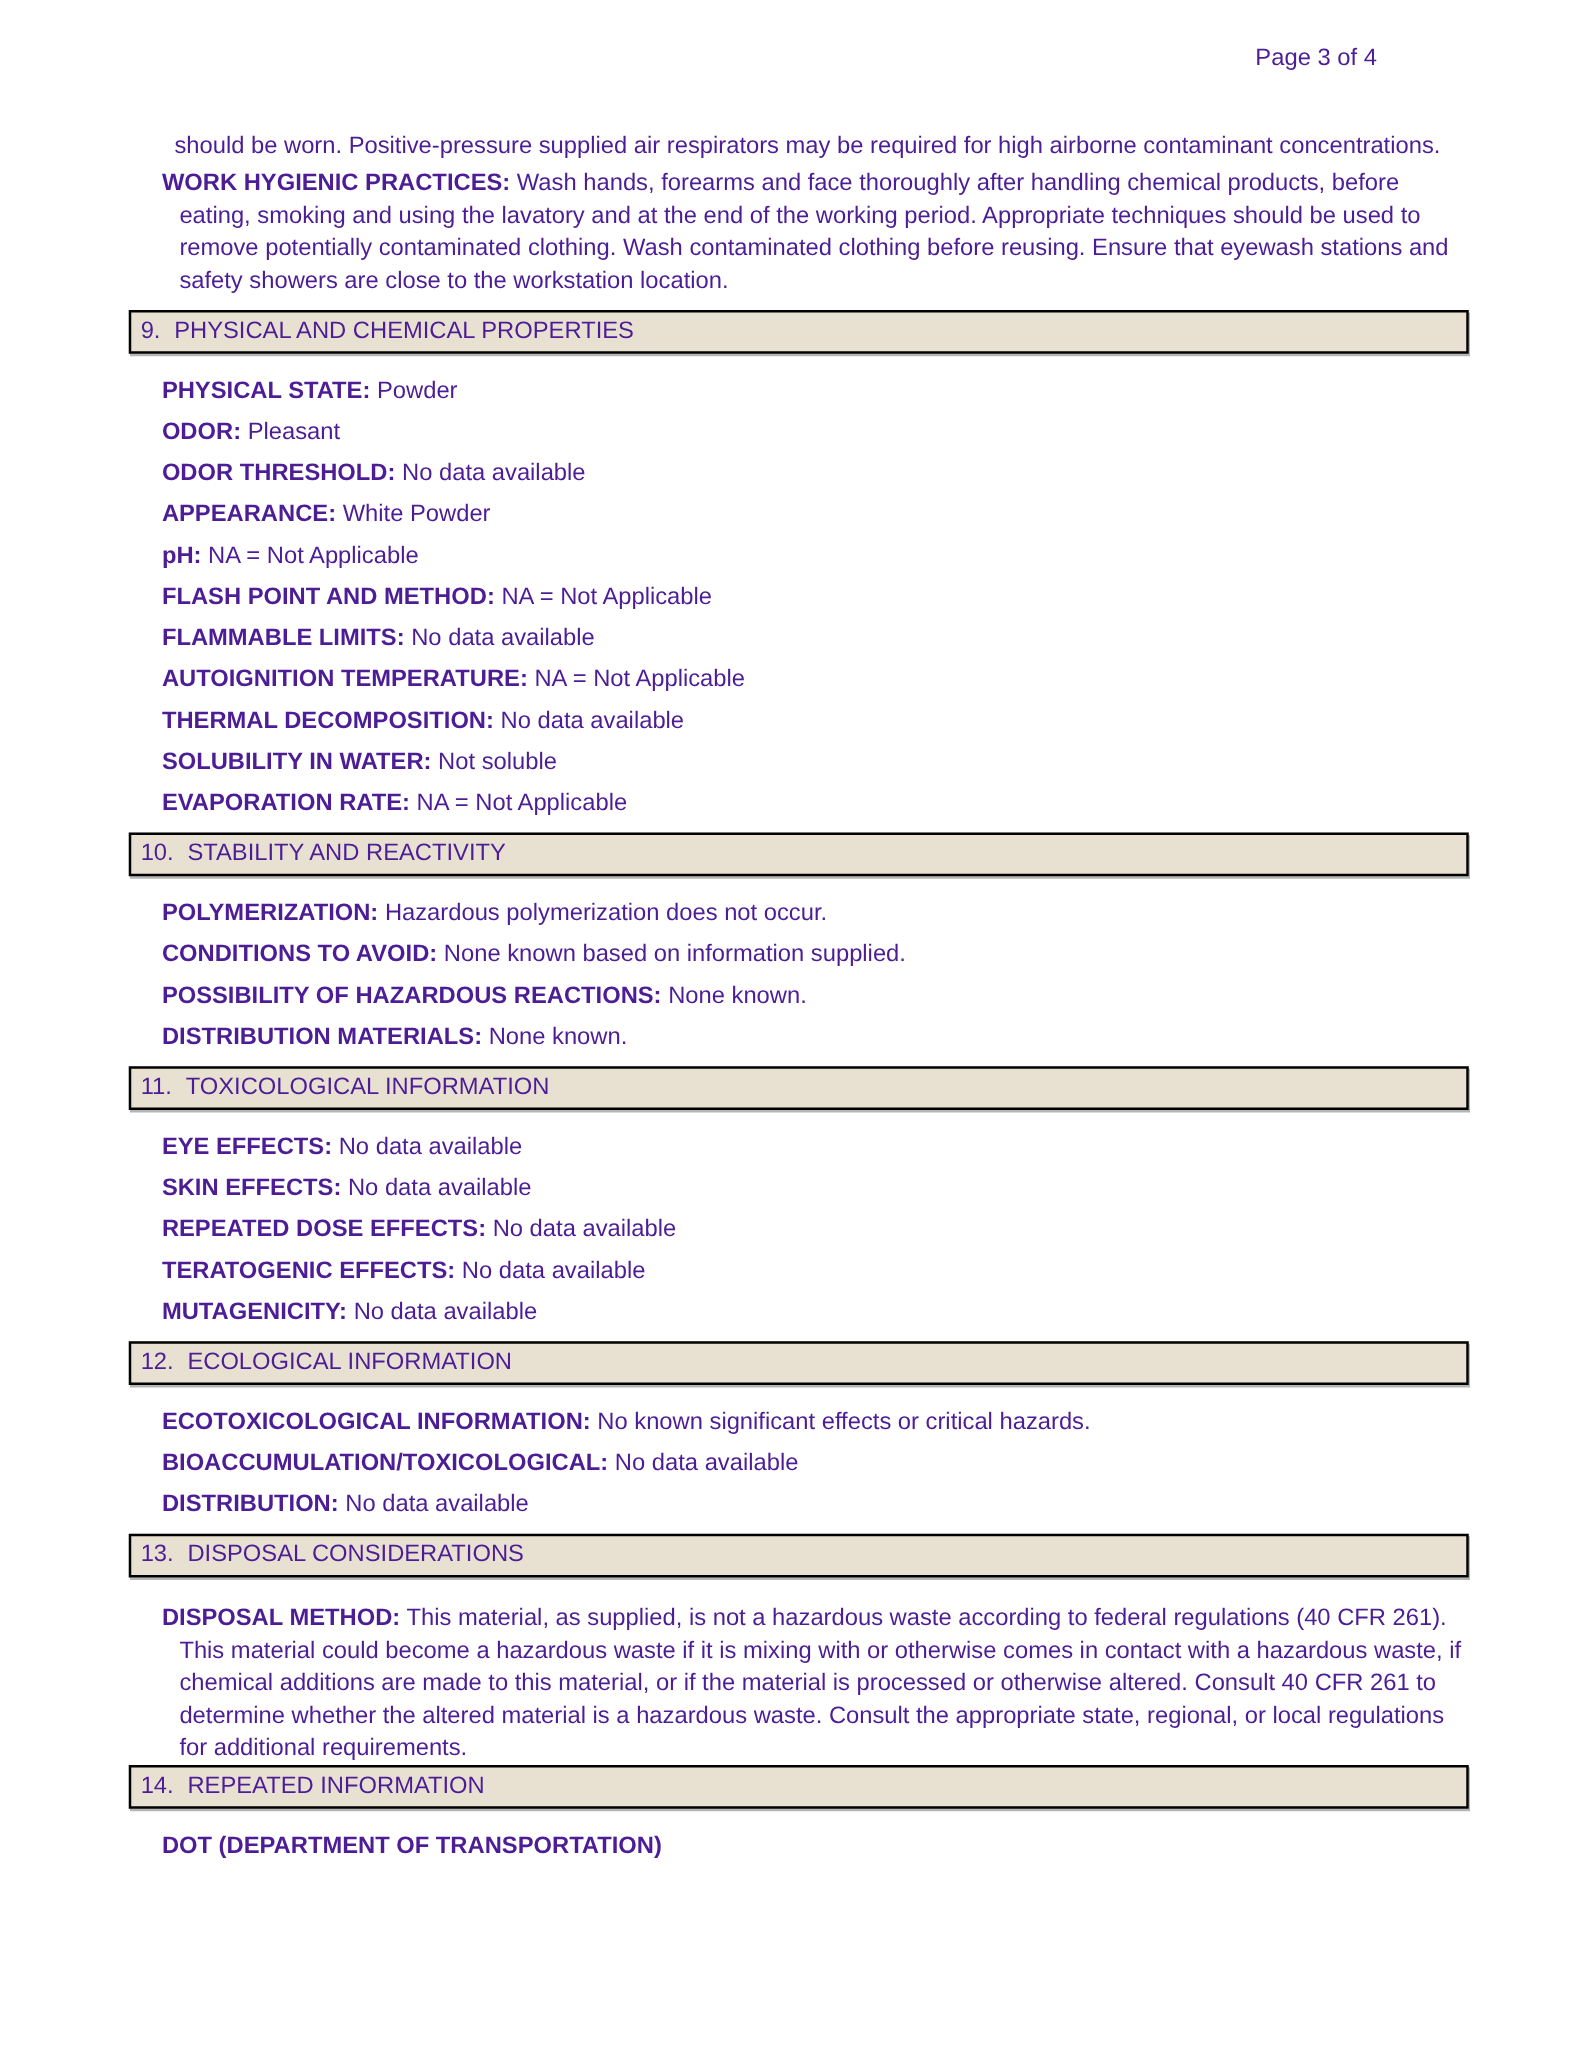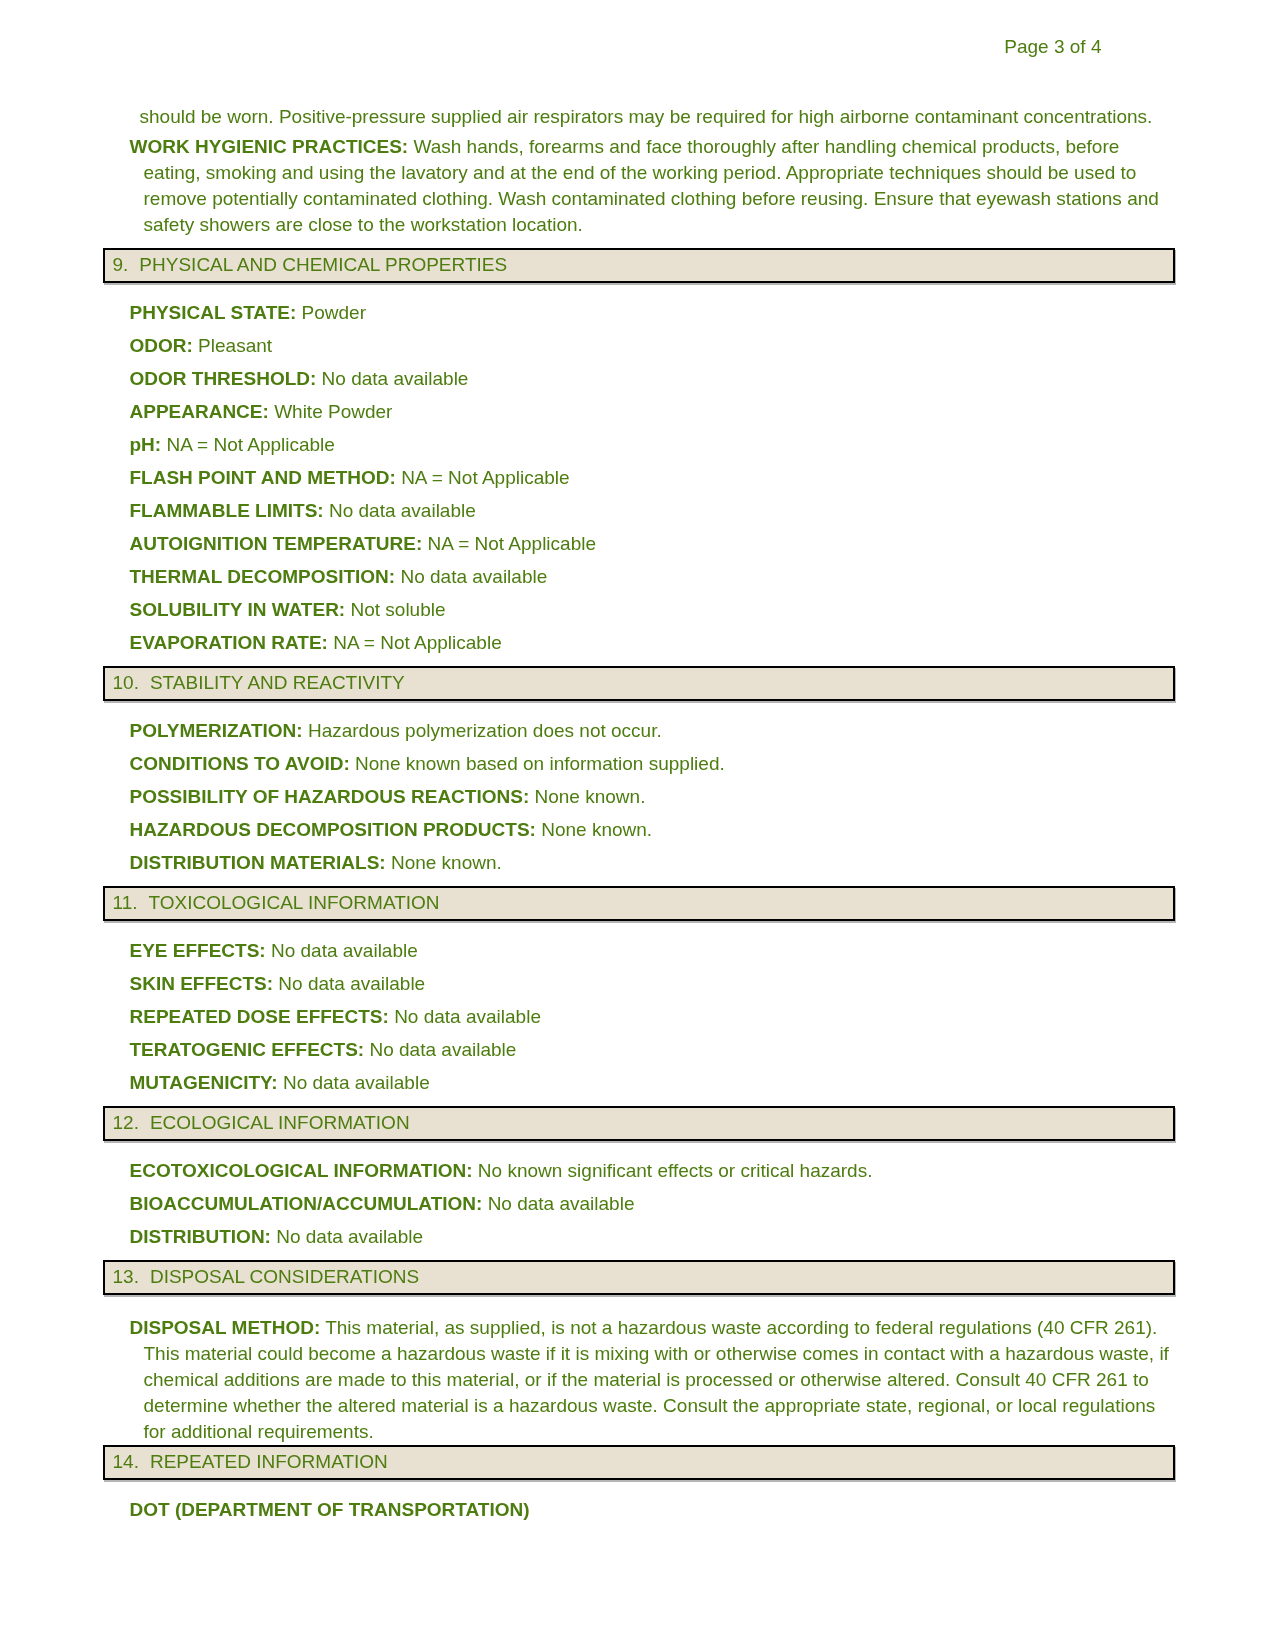--- a/index.html
+++ b/index.html
@@ -6,21 +6,21 @@
   .page {
     position: relative;
     width: 1144px;
     height: 1650px;
     margin: 0 auto;
     background: #ffffff;
     box-sizing: border-box;
     padding: 30px 35px 0 37px;
     font-family: "Liberation Sans", "DejaVu Sans", sans-serif;
     font-size: 19px;
-    color: #4d7c0f;
+    color: #4c1d95;
     overflow: hidden;
   }
   .page-number {
     margin: 6px 73px 46px 0;
     text-align: right;
     line-height: 22px;
   }
   .continuation {
     margin: 0 0 4px 37px;
     line-height: 26px;
@@ -82,41 +82,40 @@
       <p class="field"><span class="lbl">EVAPORATION RATE:</span> <span>NA = Not Applicable</span></p>
     </div>
   </section>
 
   <section class="sec">
     <div class="sec-bar"><span class="sec-num">10.</span><span class="sec-title">STABILITY AND REACTIVITY</span></div>
     <div class="sec-body">
       <p class="field"><span class="lbl">POLYMERIZATION:</span> <span>Hazardous polymerization does not occur.</span></p>
       <p class="field"><span class="lbl">CONDITIONS TO AVOID:</span> <span>None known based on information supplied.</span></p>
       <p class="field"><span class="lbl">POSSIBILITY OF HAZARDOUS REACTIONS:</span> <span>None known.</span></p>
-      <p class="field"><span class="lbl">HAZARDOUS DECOMPOSITION PRODUCTS:</span> <span>None known.</span></p>
       <p class="field"><span class="lbl">DISTRIBUTION MATERIALS:</span> <span>None known.</span></p>
     </div>
   </section>
 
   <section class="sec">
     <div class="sec-bar"><span class="sec-num">11.</span><span class="sec-title">TOXICOLOGICAL INFORMATION</span></div>
     <div class="sec-body">
       <p class="field"><span class="lbl">EYE EFFECTS:</span> <span>No data available</span></p>
       <p class="field"><span class="lbl">SKIN EFFECTS:</span> <span>No data available</span></p>
       <p class="field"><span class="lbl">REPEATED DOSE EFFECTS:</span> <span>No data available</span></p>
       <p class="field"><span class="lbl">TERATOGENIC EFFECTS:</span> <span>No data available</span></p>
       <p class="field"><span class="lbl">MUTAGENICITY:</span> <span>No data available</span></p>
     </div>
   </section>
 
   <section class="sec">
     <div class="sec-bar"><span class="sec-num">12.</span><span class="sec-title">ECOLOGICAL INFORMATION</span></div>
     <div class="sec-body">
       <p class="field"><span class="lbl">ECOTOXICOLOGICAL INFORMATION:</span> <span>No known significant effects or critical hazards.</span></p>
-      <p class="field"><span class="lbl">BIOACCUMULATION/ACCUMULATION:</span> <span>No data available</span></p>
+      <p class="field"><span class="lbl">BIOACCUMULATION/TOXICOLOGICAL:</span> <span>No data available</span></p>
       <p class="field"><span class="lbl">DISTRIBUTION:</span> <span>No data available</span></p>
     </div>
   </section>
 
   <section class="sec">
     <div class="sec-bar"><span class="sec-num">13.</span><span class="sec-title">DISPOSAL CONSIDERATIONS</span></div>
     <div class="sec-body">
       <p class="field para-field"><span class="lbl">DISPOSAL METHOD:</span> <span>This material, as supplied, is not a hazardous waste according to federal regulations (40 CFR 261). This material could become a hazardous waste if it is mixing with or otherwise comes in contact with a hazardous waste, if chemical additions are made to this material, or if the material is processed or otherwise altered. Consult 40 CFR 261 to determine whether the altered material is a hazardous waste. Consult the appropriate state, regional, or local regulations for additional requirements.</span></p>
     </div>
   </section>

